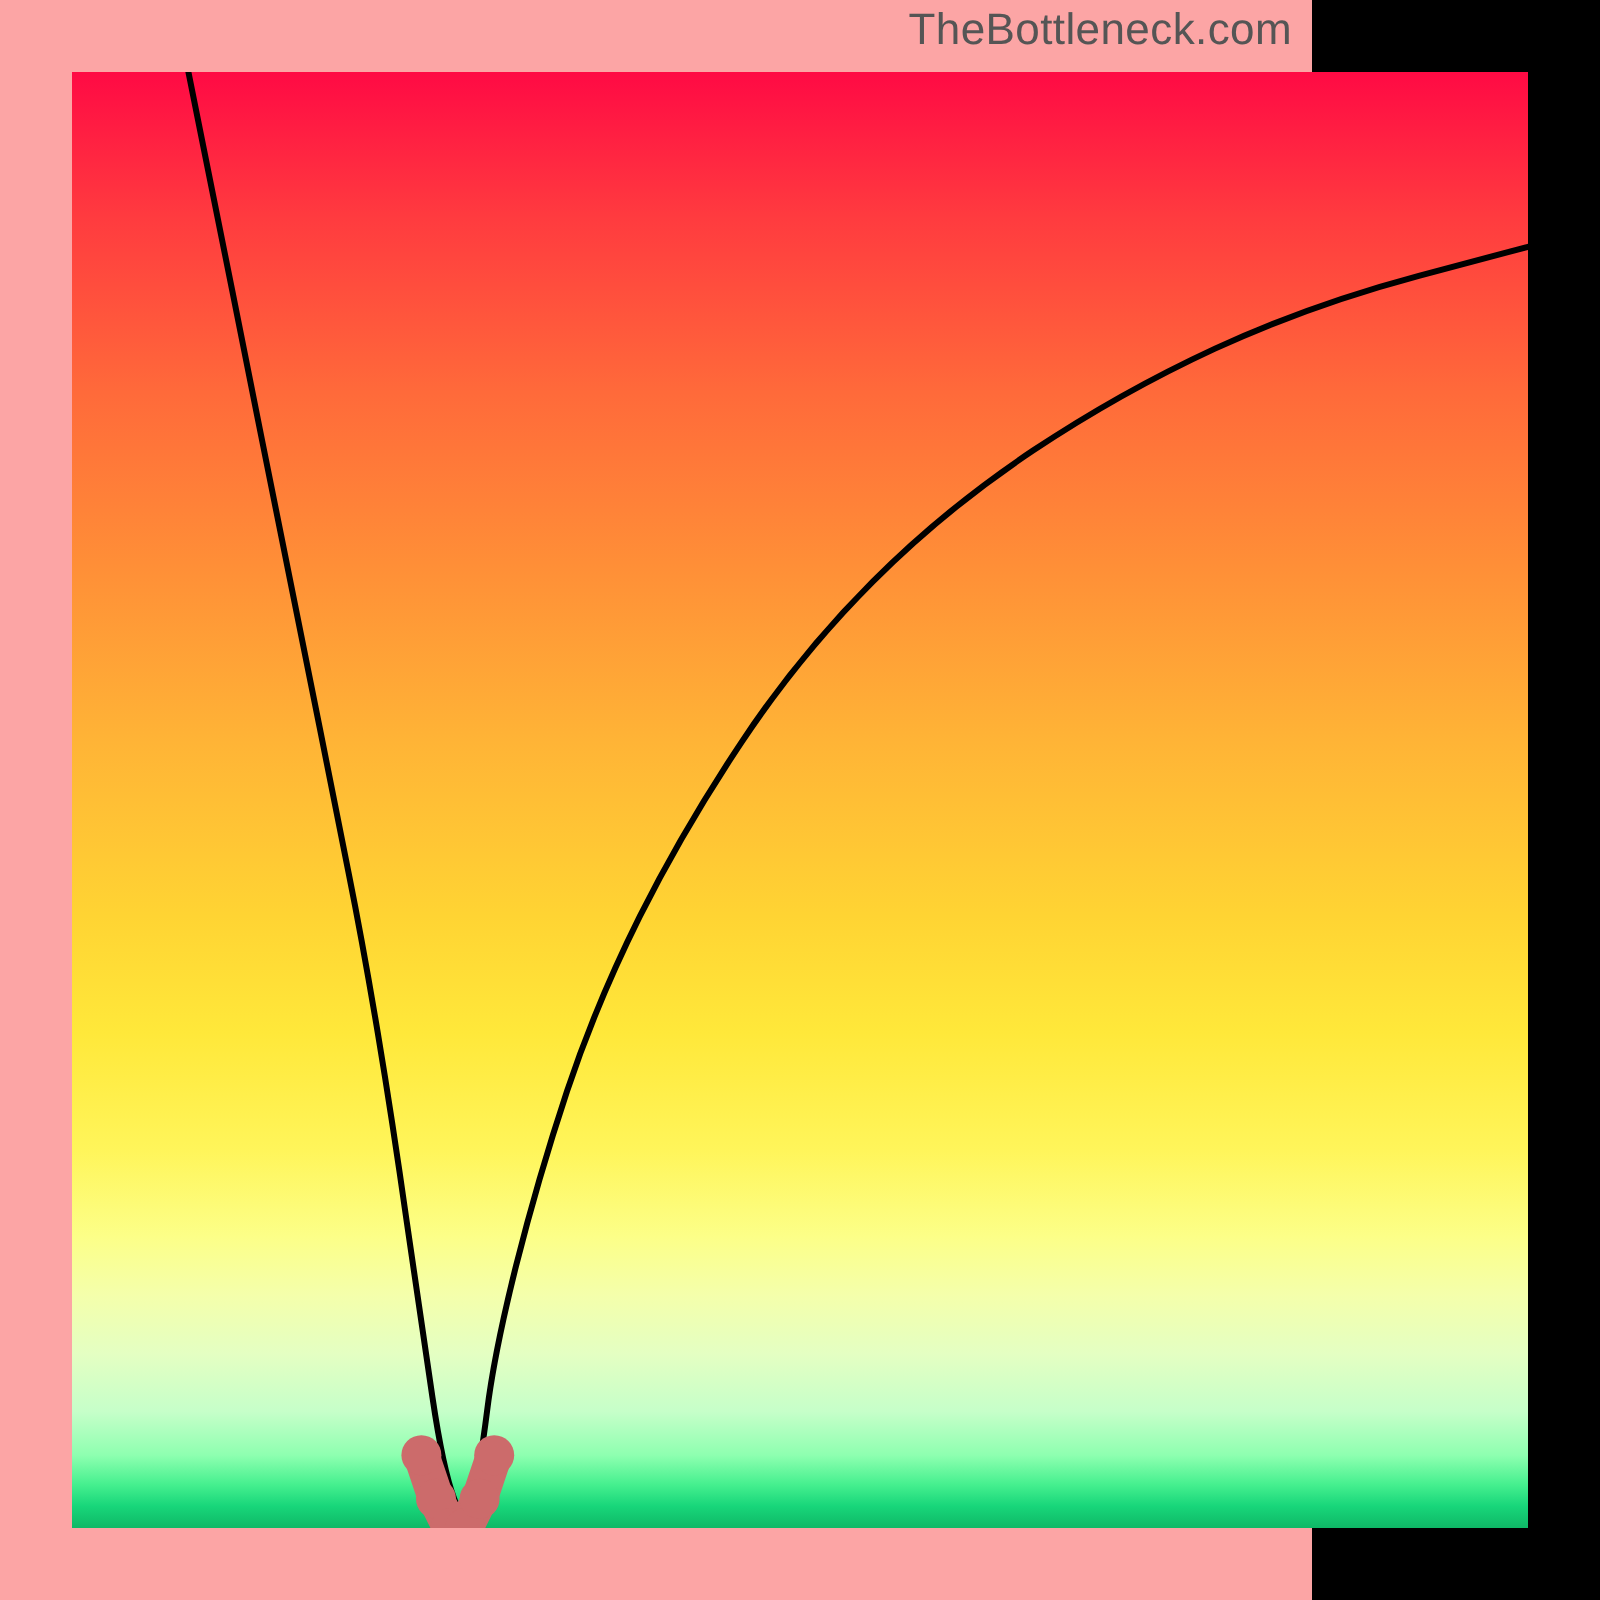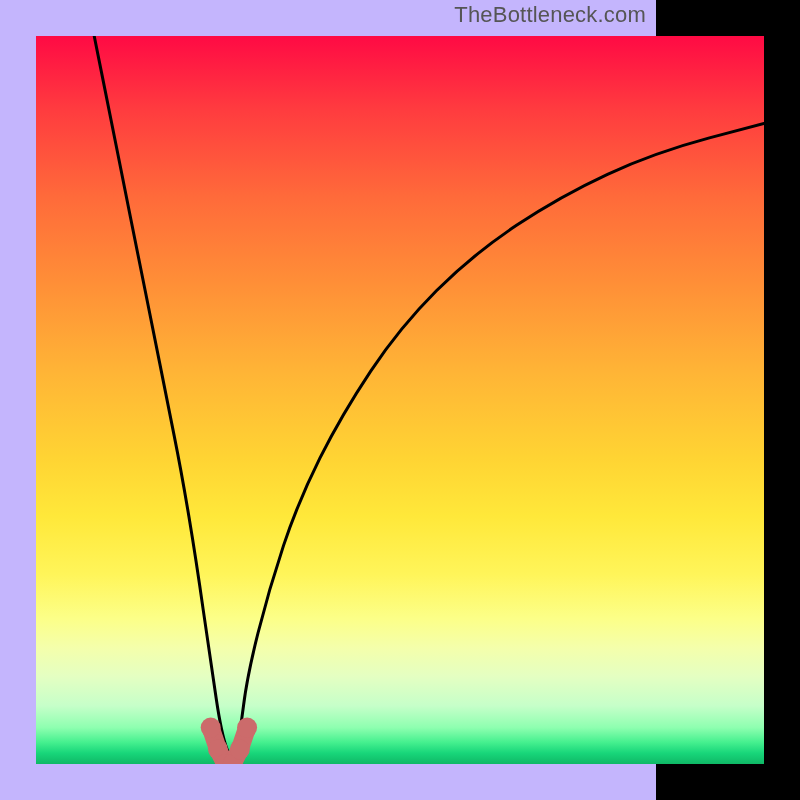--- a/index.html
+++ b/index.html
@@ -9,21 +9,21 @@
     height: 800px;
     background: #000;
     font-family: Arial, Helvetica, sans-serif;
   }
   .frame {
     position: absolute;
     left: 0;
     top: 0;
     width: 656px;
     height: 800px;
-    background: #c4b5fd;
+    background: #fca5a5;
   }
   .plot {
     position: absolute;
     left: 36px;
     top: 36px;
     width: 728px;
     height: 728px;
     background: linear-gradient(to bottom,
       #ff0a44 0%,
       #ff3b3f 10%,

